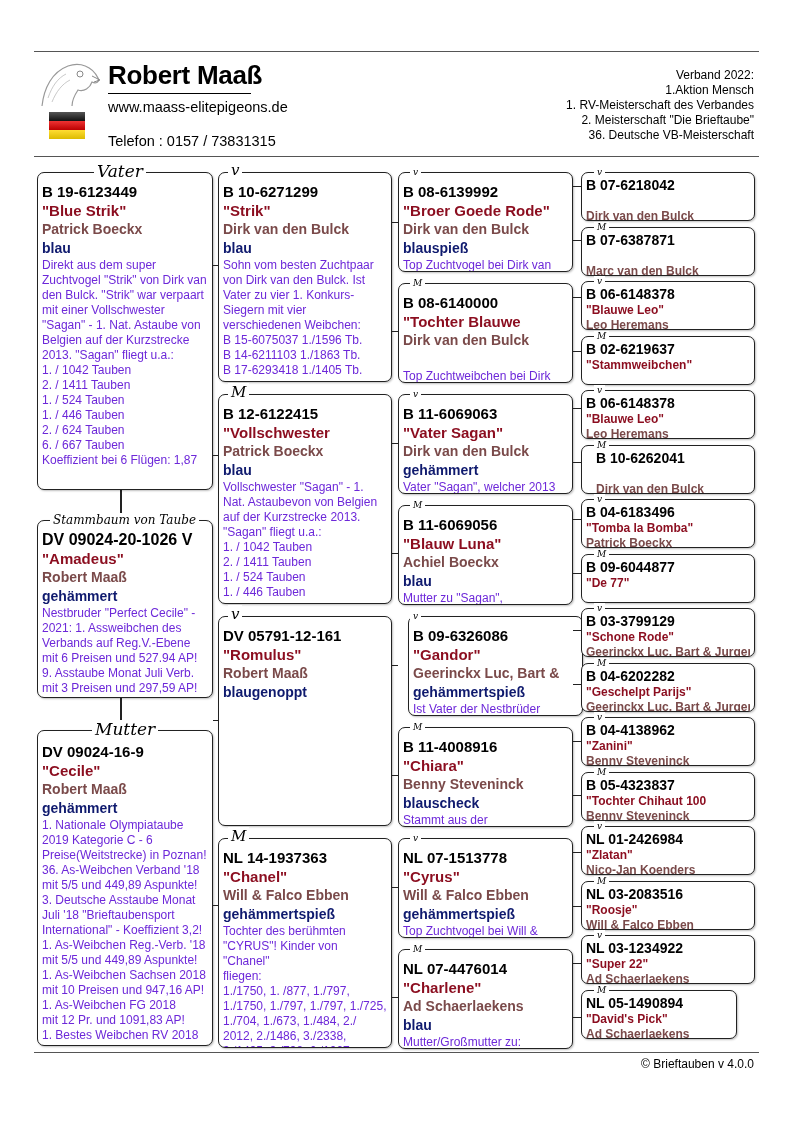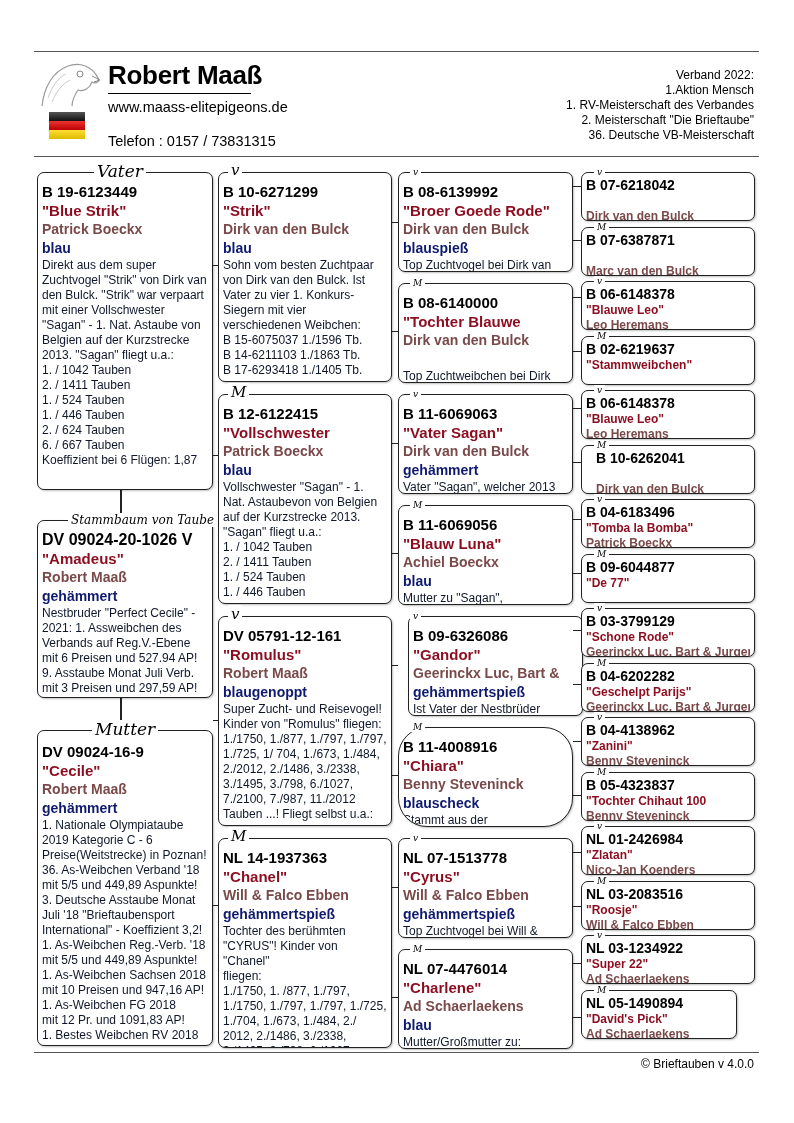--- a/index.html
+++ b/index.html
@@ -15,21 +15,21 @@
   .web { position:absolute; left:108px; top:99px; font-size:14.5px; }
   .tel { position:absolute; left:108px; top:133px; font-size:14.5px; }
   .awards { position:absolute; right:40px; top:68px; font-size:12px; text-align:right; line-height:15px; }
   
   .box { position:absolute; border:1px solid #222; border-radius:7px; background:#fff;
          box-shadow:1px 1px 2px rgba(0,0,0,0.25); overflow:hidden; box-sizing:border-box; padding:3px 4px 0 4px; }
   .ring { font-weight:bold; font-size:15px; line-height:19px; white-space:nowrap; }
   .name { color:#8b0d1f; font-weight:bold; font-size:15px; line-height:19px; white-space:nowrap; overflow:hidden; }
   .breeder { color:#7a4a4a; font-weight:bold; font-size:14px; line-height:19px; white-space:nowrap; overflow:hidden; }
   .color { color:#0f1a6e; font-weight:bold; font-size:14px; line-height:19px; white-space:nowrap; }
-  .desc { font-size:12px; line-height:15px; color:#0f172a; white-space:pre-line; }
+  .desc { font-size:12px; line-height:15px; color:#6d28d9; white-space:pre-line; }
   .box.small { padding:1px 4px 0 4px; }
   .box.small .ring { font-size:14px; line-height:17px; }
   .box.small .name { font-size:12px; line-height:15px; }
   .box.small .breeder { font-size:12px; line-height:15px; }
   .box.small .spacer { height:15px; }
   
   .lbl { position:absolute; background:#fff; font-family:"DejaVu Serif", serif; font-weight:normal;
          padding:0 3px; line-height:14px; text-align:center; }
   .lbl.big { font-size:17px; font-style:italic; line-height:18px; }
   .lbl.med { font-size:12px; font-style:italic; }
@@ -95,21 +95,21 @@
   <div class="name">"Amadeus"</div>
   <div class="breeder">Robert Maaß</div>
   <div class="color">gehämmert</div>
   <div class="desc">Nestbruder "Perfect Cecile" -
 2021: 1. Assweibchen des
 Verbands auf Reg.V.-Ebene
 mit 6 Preisen und  527.94 AP!
 9. Asstaube Monat Juli Verb.
 mit 3 Preisen und 297,59 AP!</div>
 </div>
-<div class="lbl med" style="left:68px;top:513px">Stammbaum von Taube</div>
+<div class="lbl med" style="left:50px;top:513px">Stammbaum von Taube</div>
 
 <div class="box" style="left:37px;top:730px;width:176px;height:316px">
   <div class="ring" style="margin-top:8px">DV 09024-16-9</div>
   <div class="name">"Cecile"</div>
   <div class="breeder">Robert Maaß</div>
   <div class="color">gehämmert</div>
   <div class="desc">1. Nationale Olympiataube
 2019 Kategorie C - 6
 Preise(Weitstrecke) in Poznan!
 36. As-Weibchen Verband '18
@@ -162,28 +162,20 @@
 1. / 524 Tauben
 1. / 446 Tauben</div>
 </div>
 <div class="lbl big" style="left:228px;top:383px;font-size:15px">M</div>
 
 <div class="box" style="left:218px;top:616px;width:174px;height:210px">
   <div class="ring" style="margin-top:6px">DV 05791-12-161</div>
   <div class="name">"Romulus"</div>
   <div class="breeder">Robert Maaß</div>
   <div class="color">blaugenoppt</div>
-  <div class="desc">Super Zucht- und Reisevogel!
-Kinder von "Romulus" fliegen:
-1./1750, 1./877, 1./797, 1./797,
-1./725, 1/ 704, 1./673, 1./484,
-2./2012, 2./1486, 3./2338,
-3./1495, 3./798, 6./1027,
-7./2100, 7./987, 11./2012
-Tauben ...! Fliegt selbst u.a.:</div>
 </div>
 <div class="lbl big" style="left:228px;top:605px;font-size:15px">v</div>
 
 <div class="box" style="left:218px;top:838px;width:174px;height:210px">
   <div class="ring" style="margin-top:6px">NL 14-1937363</div>
   <div class="name">"Chanel"</div>
   <div class="breeder">Will &amp; Falco Ebben</div>
   <div class="color">gehämmertspieß</div>
   <div class="desc">Tochter des berühmten
 "CYRUS"! Kinder von "Chanel"
@@ -249,21 +241,21 @@
     <div class="box" style="left: 408px; top: 616px; width: 175px; height: 100px;">
       <div class="ring" style="margin-top:6px">B 09-6326086</div>
       <div class="name">"Gandor"</div>
       <div class="breeder">Geerinckx Luc, Bart &amp;</div>
       <div class="color" style="min-height:19px">gehämmertspieß</div>
       <div class="desc" style="white-space:nowrap">Ist Vater der Nestbrüder</div>
     </div>
     <div class="lbl tiny" style="left: 410px; top: 611px;">v</div>
     <div class="con" style="left: 573px; top: 630px; width: 8px; height: 1px;"></div>
     <div class="con" style="left: 573px; top: 684px; width: 8px; height: 1px;"></div>
-    <div class="box" style="left: 398px; top: 727px; width: 175px; height: 100px; border-radius: 29px;">
+    <div class="box" style="left: 398px; top: 727px; width: 175px; height: 100px;">
       <div class="ring" style="margin-top:6px">B 11-4008916</div>
       <div class="name">"Chiara"</div>
       <div class="breeder">Benny Steveninck</div>
       <div class="color" style="min-height:19px">blauscheck</div>
       <div class="desc" style="white-space:nowrap">Stammt aus der</div>
     </div>
     <div class="lbl tiny" style="left: 410px; top: 722px;">M</div>
     <div class="con" style="left: 573px; top: 741px; width: 8px; height: 1px;"></div>
     <div class="con" style="left: 573px; top: 795px; width: 8px; height: 1px;"></div>
     <div class="box" style="left: 398px; top: 838px; width: 175px; height: 100px;">

